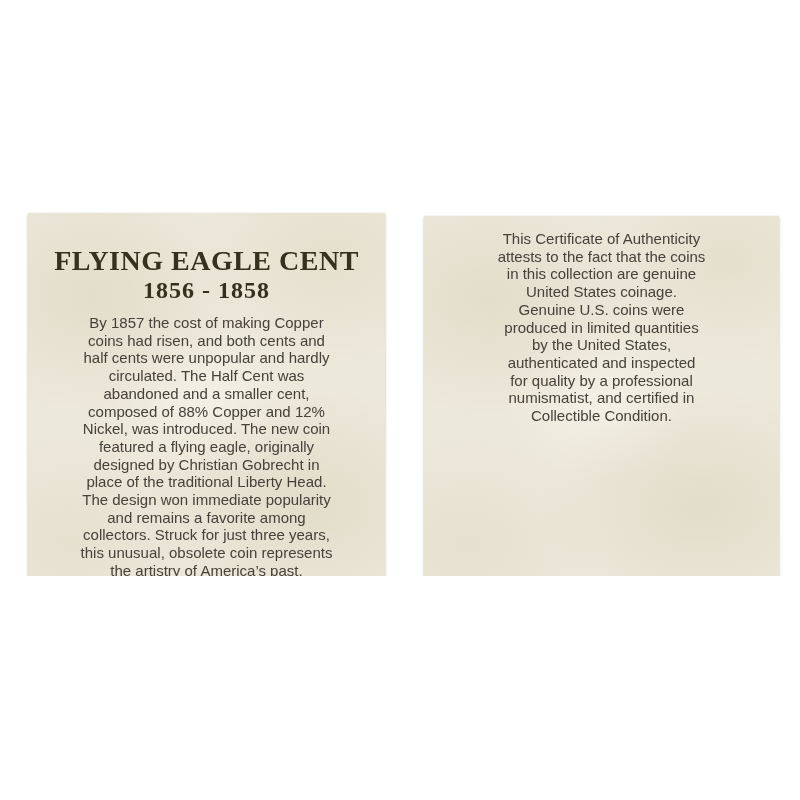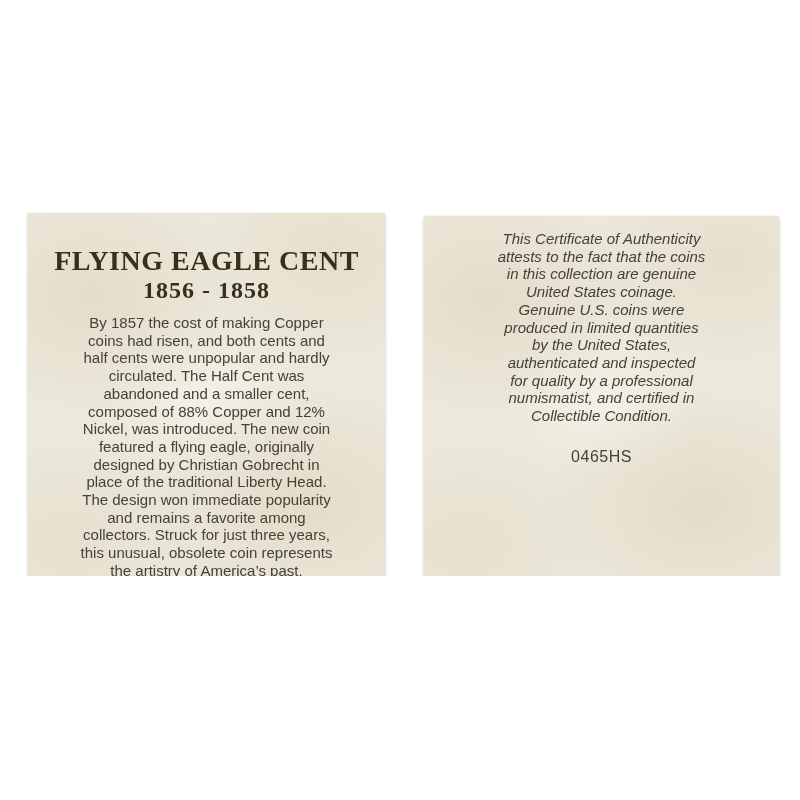--- a/index.html
+++ b/index.html
@@ -59,21 +59,20 @@
   .card-body {
     font-family: "Liberation Sans", "DejaVu Sans", sans-serif;
     font-size: 15px;
     line-height: 17.7px;
     color: #46413a;
     white-space: pre-line;
     margin-top: 10px;
   }
   .card-right .card-body {
     margin-top: 14px;
-    font-style: italic;
   }
   .serial {
     font-family: "Liberation Sans", "DejaVu Sans", sans-serif;
     font-size: 16px;
     letter-spacing: 0.5px;
     color: #46413a;
     margin-top: 23px;
   }
 </style>
 </head>
@@ -106,16 +105,15 @@
 attests to the fact that the coins
 in this collection are genuine
 United States coinage.
 Genuine U.S. coins were
 produced in limited quantities
 by the United States,
 authenticated and inspected
 for quality by a professional
 numismatist, and certified in
 Collectible Condition.</div>
-    <div class="serial">0465HS</div>
   </div>
 
 </div>
 
 </body></html>

